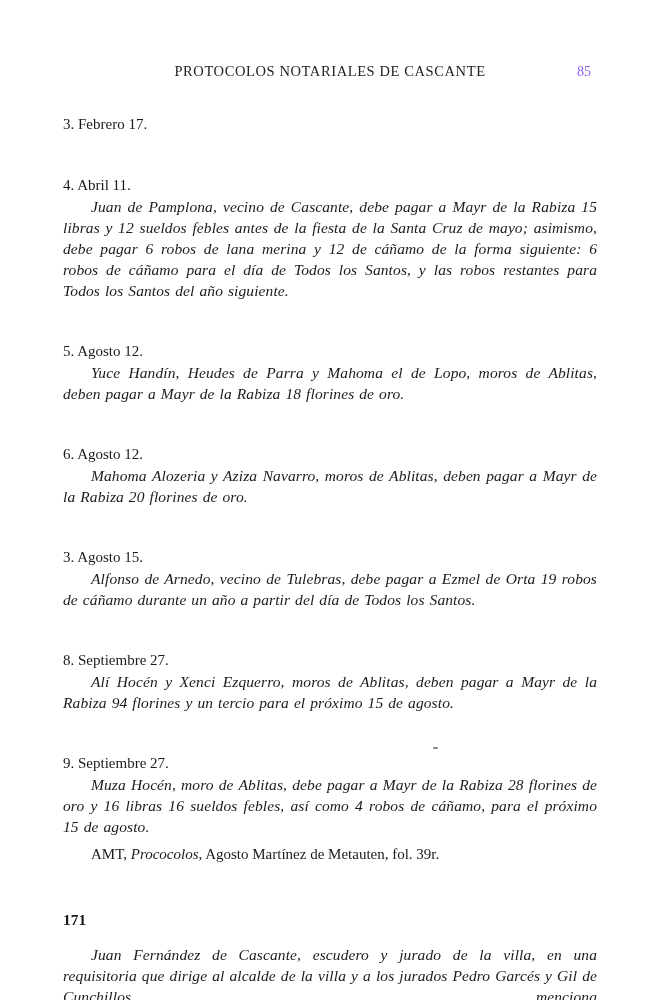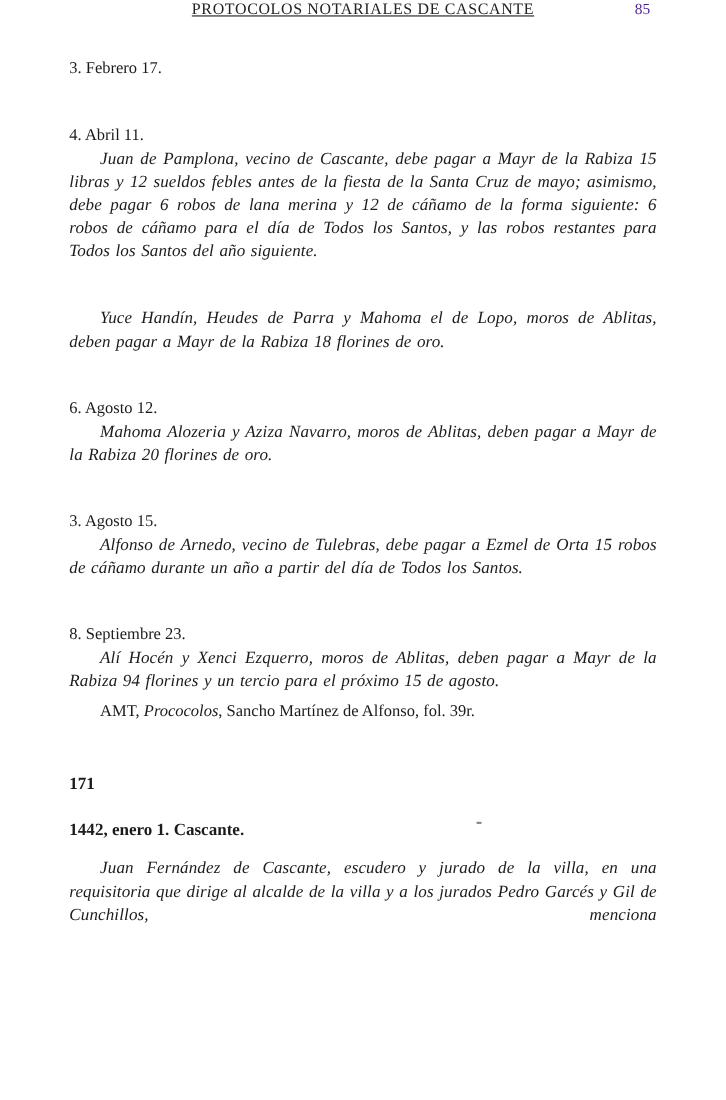--- a/index.html
+++ b/index.html
@@ -17,37 +17,37 @@
   }
   .page {
     position: absolute;
     left: 63px;
     top: 0;
     width: 534px;
   }
   
   .running-head {
     position: relative;
+    margin-top: 62px;
     height: 19px;
     line-height: 19px;
-    text-decoration: underline;
   }
   .head-title {
     display: block;
     text-align: center;
     font-size: 14.5px;
     letter-spacing: 0.6px;
     color: #222;
   }
   .page-number {
     position: absolute;
     right: 6px;
     top: 0;
     font-size: 14px;
-    color: #4c1d95;
+    color: #8b5cf6;
   }
   
   .entries { margin-top: 33px; }
   .entry + .entry { margin-top: 40px; }
   .entry-date {
     text-align: left;
     padding-right: 10px;
     font-size: 15px;
     line-height: 21px;
   }
@@ -113,44 +113,48 @@
     <article class="entry">
       <div class="entry-date">3. Febrero 17.</div>
     </article>
 
     <article class="entry">
       <div class="entry-date">4. Abril 11.</div>
       <p class="entry-body">Juan de Pamplona, vecino de Cascante, debe pagar a Mayr de la Rabiza 15 libras y 12 sueldos febles antes de la fiesta de la Santa Cruz de mayo; asimismo, debe pagar 6 robos de lana merina y 12 de cáñamo de la forma siguiente: 6 robos de cáñamo para el día de Todos los Santos, y las robos restantes para Todos los Santos del año siguiente.</p>
     </article>
 
     <article class="entry">
+      <div class="entry-date">5. Agosto 12.</div>
       <p class="entry-body">Yuce Handín, Heudes de Parra y Mahoma el de Lopo, moros de Ablitas, deben pagar a Mayr de la Rabiza 18 florines de oro.</p>
     </article>
 
     <article class="entry">
       <div class="entry-date">6. Agosto 12.</div>
       <p class="entry-body">Mahoma Alozeria y Aziza Navarro, moros de Ablitas, deben pagar a Mayr de la Rabiza 20 florines de oro.</p>
     </article>
 
     <article class="entry">
       <div class="entry-date">3. Agosto 15.</div>
-      <p class="entry-body">Alfonso de Arnedo, vecino de Tulebras, debe pagar a Ezmel de Orta 15 robos de cáñamo durante un año a partir del día de Todos los Santos.</p>
+      <p class="entry-body">Alfonso de Arnedo, vecino de Tulebras, debe pagar a Ezmel de Orta 19 robos de cáñamo durante un año a partir del día de Todos los Santos.</p>
     </article>
 
     <article class="entry">
-      <div class="entry-date">8. Septiembre 23.</div>
+      <div class="entry-date">8. Septiembre 27.</div>
       <p class="entry-body">Alí Hocén y Xenci Ezquerro, moros de Ablitas, deben pagar a Mayr de la Rabiza 94 florines y un tercio para el próximo 15 de agosto.</p>
     </article>
 
+    <article class="entry">
+      <div class="entry-date">9. Septiembre 27.</div>
+      <p class="entry-body">Muza Hocén, moro de Ablitas, debe pagar a Mayr de la Rabiza 28 florines de oro y 16 libras 16 sueldos febles, así como 4 robos de cáñamo, para el próximo 15 de agosto.</p>
+    </article>
 
   </section>
 
-  <p class="citation"><span>AMT, </span><span class="work">Prococolos</span><span>, Sancho Martínez de Alfonso, fol. 39r.</span></p>
+  <p class="citation"><span>AMT, </span><span class="work">Prococolos</span><span>, Agosto Martínez de Metauten, fol. 39r.</span></p>
 
   <div class="record-number">171</div>
 
-  <p class="dateline">1442, enero 1. Cascante.</p>
 
   <p class="continuation">Juan Fernández de Cascante, escudero y jurado de la villa, en una requisitoria que dirige al alcalde de la villa y a los jurados Pedro Garcés y Gil de Cunchillos, menciona</p>
 
 </div>
 
 <div class="speck"></div>
 
 </body></html>

